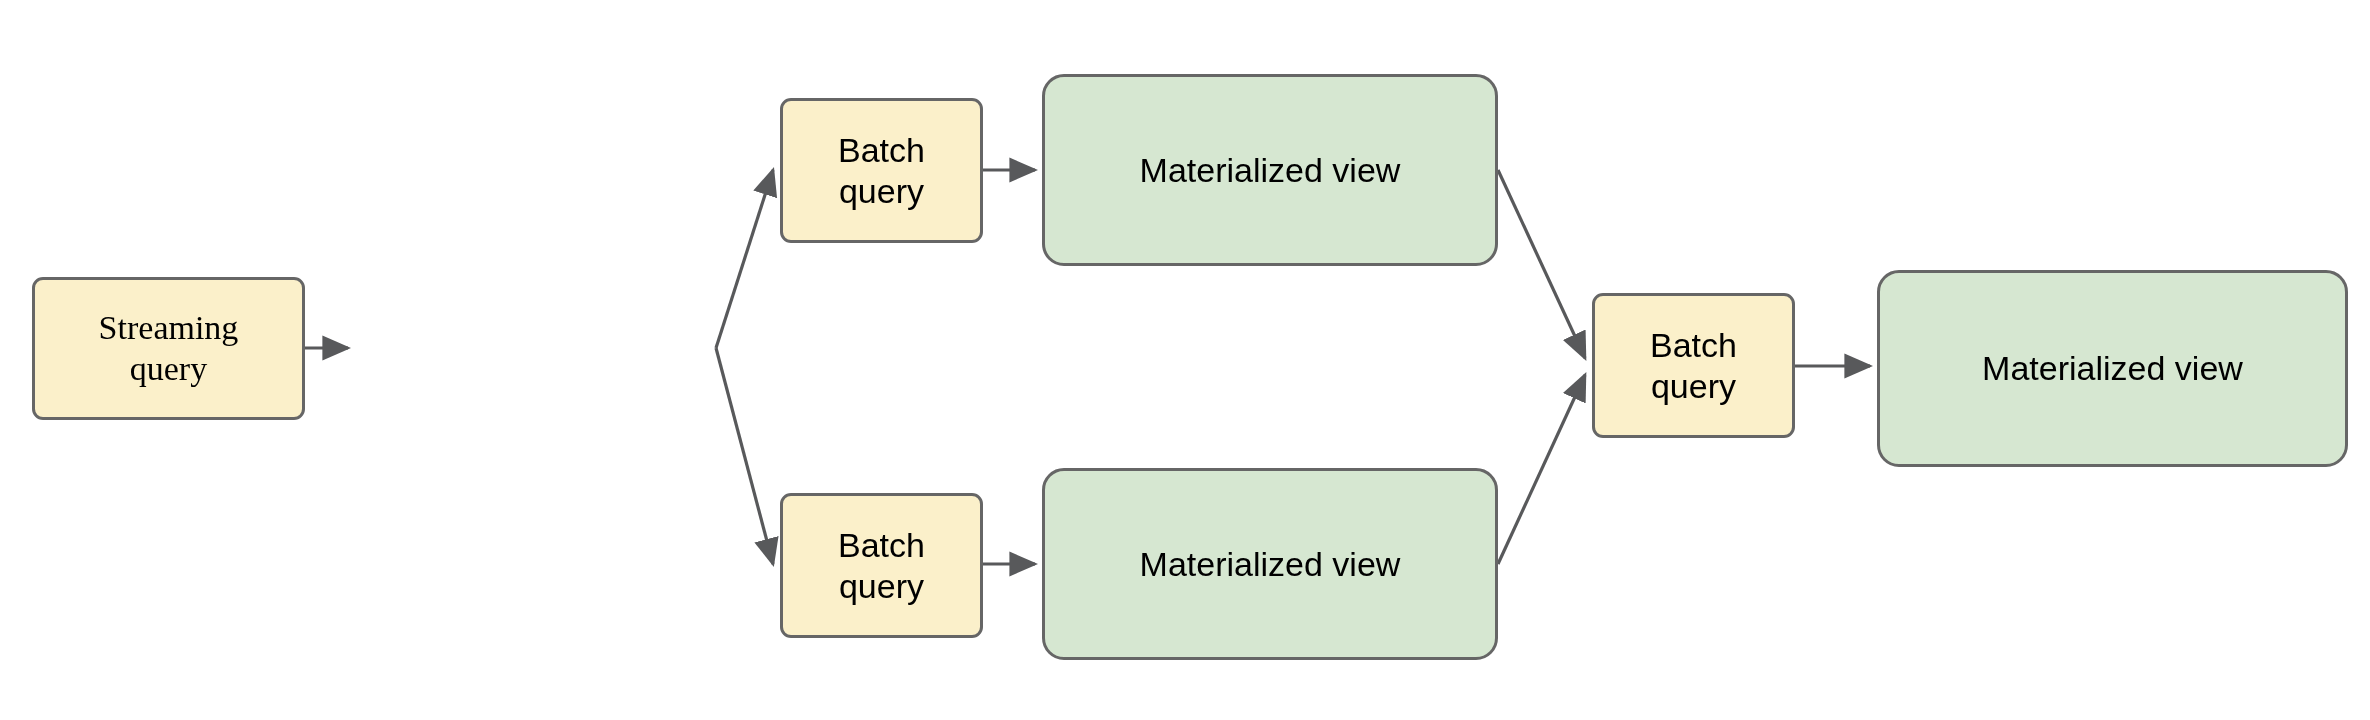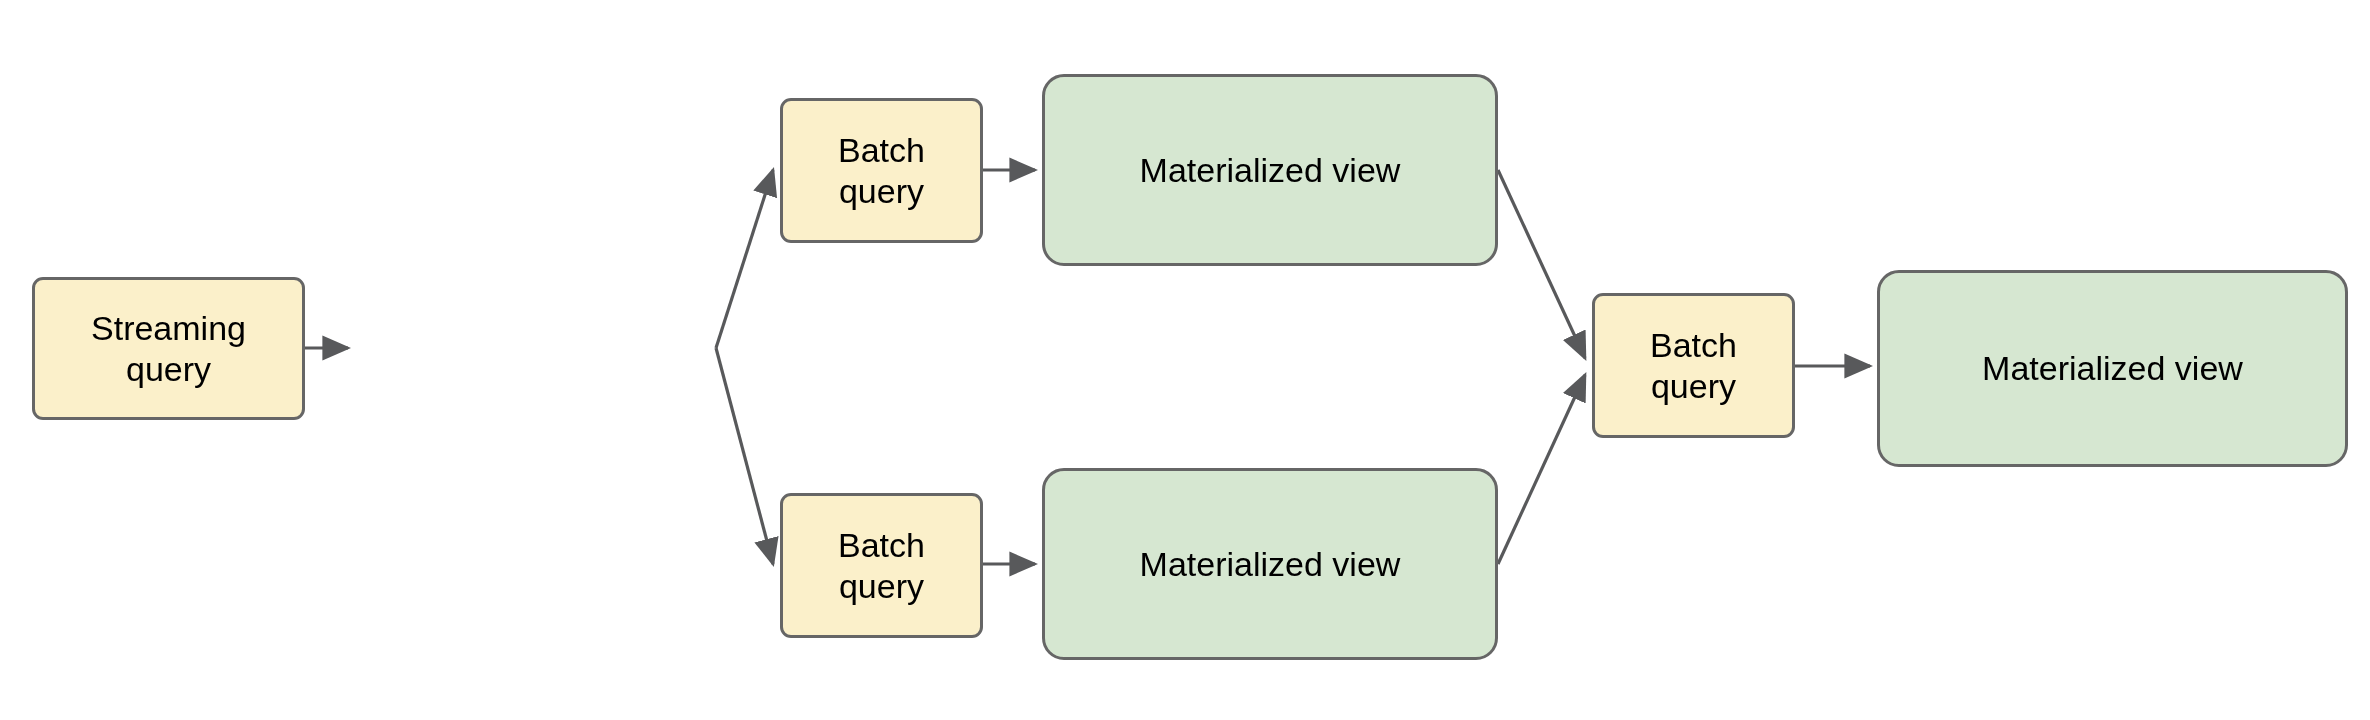--- a/index.html
+++ b/index.html
@@ -68,21 +68,21 @@
         <path d="M 716 348 L 773 170" marker-end="url(#arrowhead)" stroke="#58595b"></path>
         <path d="M 983 170 L 1035 170" marker-end="url(#arrowhead)" stroke="#58595b"></path>
         <path d="M 716 348 L 773 564" marker-end="url(#arrowhead)" stroke="#58595b"></path>
         <path d="M 983 564 L 1035 564" marker-end="url(#arrowhead)" stroke="#58595b"></path>
         <path d="M 1498 170 L 1585 358" marker-end="url(#arrowhead)" stroke="#58595b"></path>
         <path d="M 1498 564 L 1585 375" marker-end="url(#arrowhead)" stroke="#58595b"></path>
         <path d="M 1795 366 L 1870 366" marker-end="url(#arrowhead)" stroke="#58595b"></path>
       </g>
   </svg>
 
-  <div class="node query" style="left: 32px; top: 277px; width: 273px; height: 143px; background: rgb(251, 240, 202); border-color: rgb(102, 102, 102); color: rgb(0, 0, 0);"><span>Streaming
+  <div class="node query" style="left: 32px; top: 277px; width: 273px; height: 143px; background: rgb(251, 240, 202); border-color: rgb(102, 102, 102); color: rgb(0, 0, 0); font-family: Liberation Serif, serif;"><span>Streaming
 query</span></div>
 
 
   <div class="node query" style="left: 780px; top: 98px; width: 203px; height: 145px; background: rgb(251, 240, 202); border-color: rgb(102, 102, 102); color: rgb(0, 0, 0);"><span>Batch
 query</span></div>
 
   <div class="node store" style="left: 1042px; top: 74px; width: 456px; height: 192px; background: rgb(214, 231, 209); border-color: rgb(102, 102, 102); color: rgb(0, 0, 0);"><span>Materialized view</span></div>
 
   <div class="node query" style="left: 780px; top: 493px; width: 203px; height: 145px; background: rgb(251, 240, 202); border-color: rgb(102, 102, 102); color: rgb(0, 0, 0);"><span>Batch
 query</span></div>

